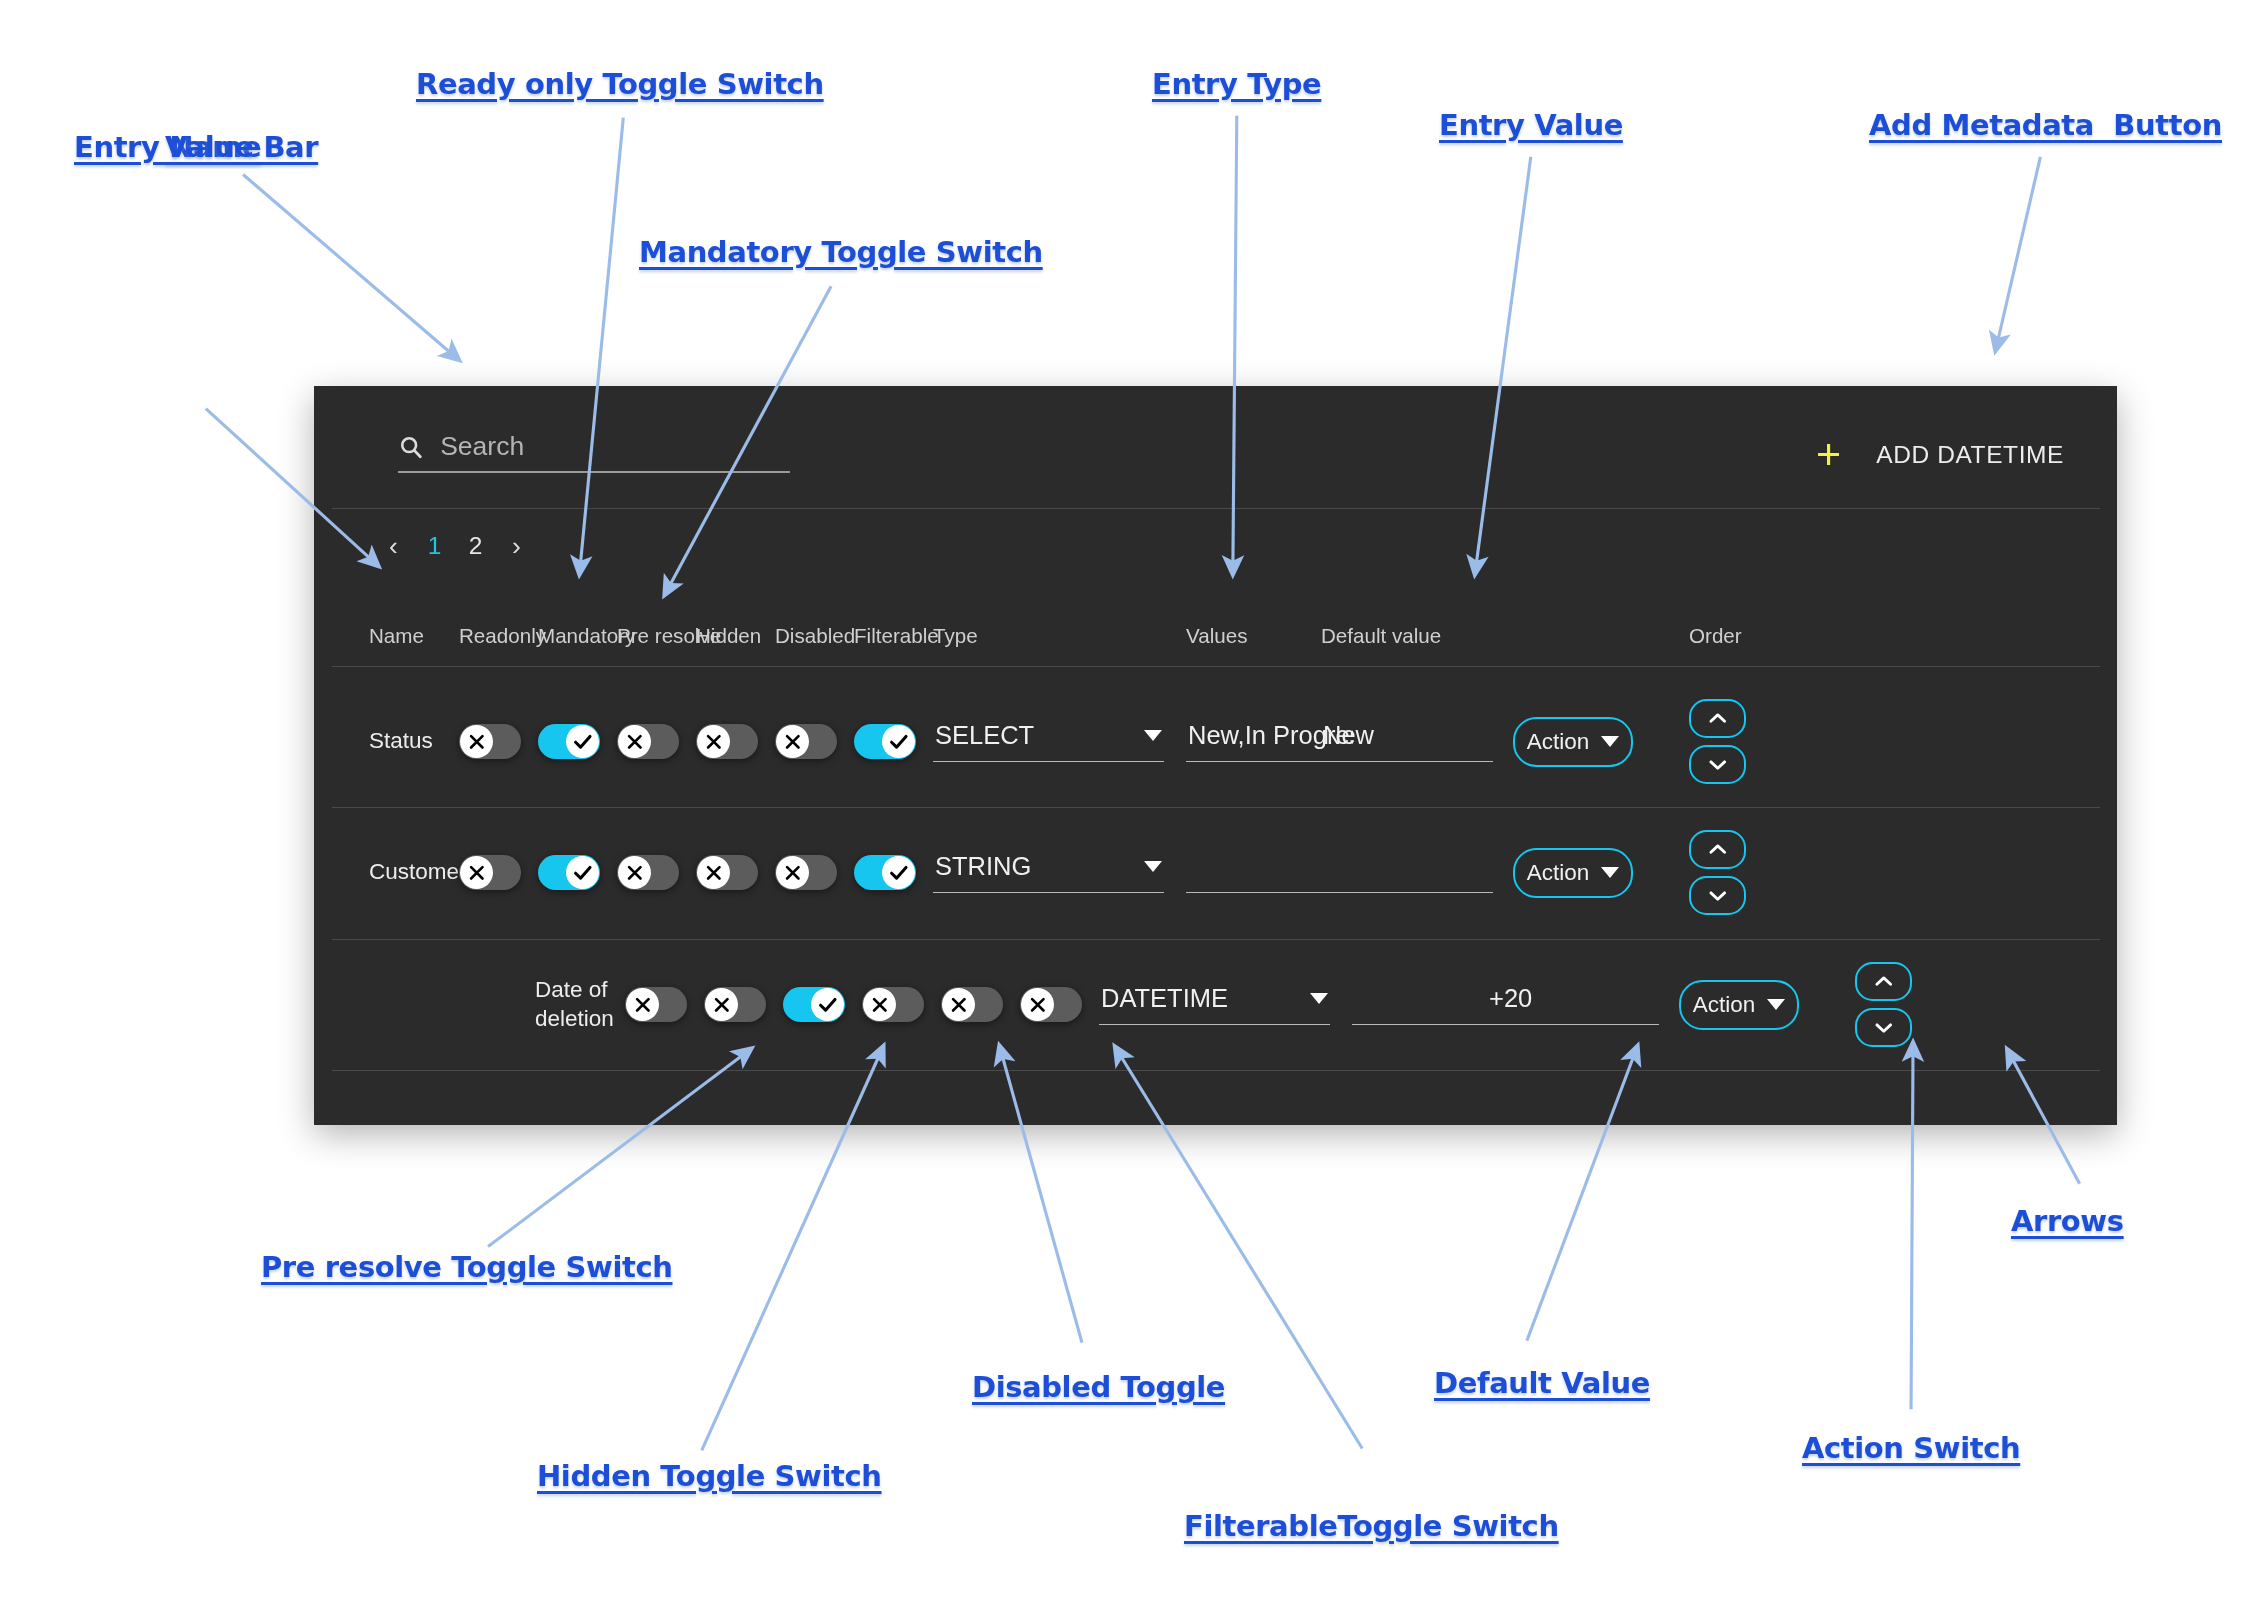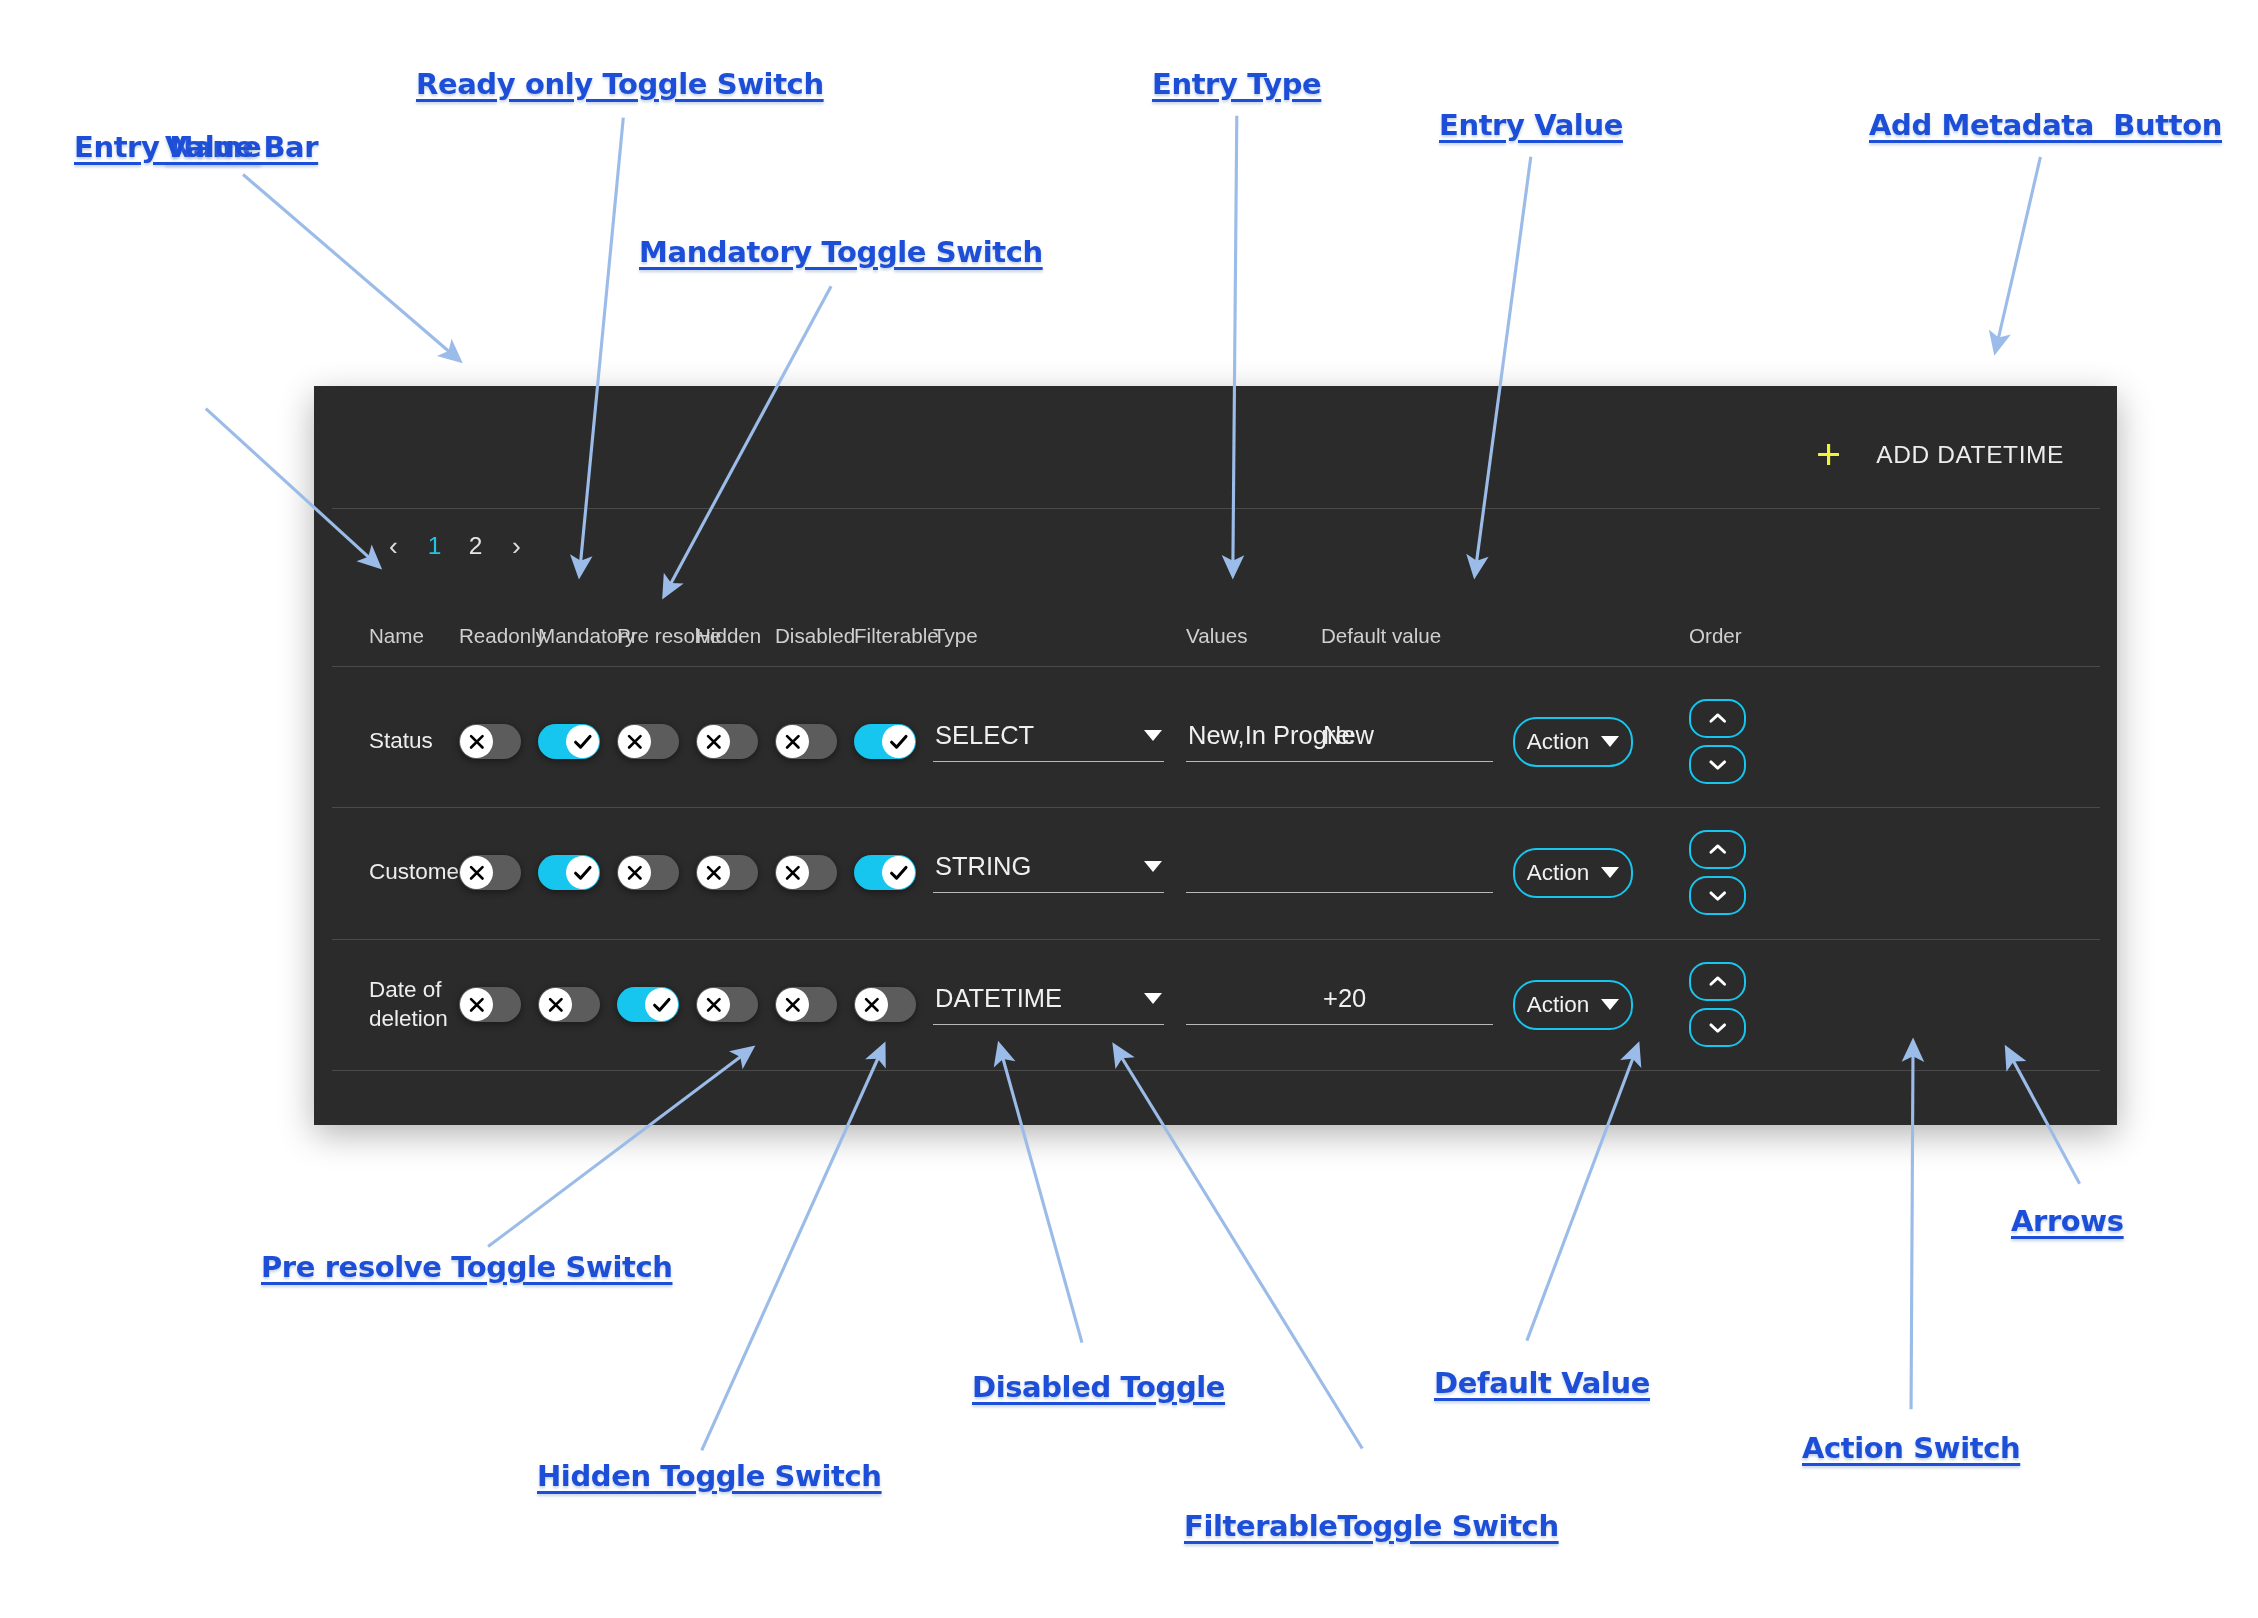--- a/index.html
+++ b/index.html
@@ -269,20 +269,27 @@
   }
 </style>
 </head>
 <body>
 
 <div id="canvas">
 
   <div id="panel">
 
     <div class="search-row">
+      <div class="search-box">
+        <svg class="search-icon" viewBox="0 0 24 24">
+          <circle cx="10.5" cy="10.5" r="6.5" fill="none" stroke="#dcdcdc" stroke-width="2.4"></circle>
+          <line x1="15.6" y1="15.6" x2="21" y2="21.4" stroke="#dcdcdc" stroke-width="2.6" stroke-linecap="round"></line>
+        </svg>
+        <input class="search-input" type="text" placeholder="Search" style="">
+      </div>
 
       <div class="add-meta">
         <span class="plus-icon">+</span>
         <span class="add-meta-label">ADD DATETIME</span>
       </div>
     </div>
 
     <div class="divider-full" style="top:122px"></div>
 
     <div class="pagination" style="top:147px">
@@ -495,21 +502,21 @@
               </div>
               <div class="ord-btn">
                 <svg width="23.5" height="21.6" viewBox="0 0 24 21">
                   <path d="M5 7.5 L12 14 L19 7.5" fill="none" stroke="#ffffff" stroke-width="2.9" stroke-linecap="round" stroke-linejoin="round"></path>
                 </svg>
               </div>
             </div>
           </div>
         </div>
         <div class="divider-full" style="top: 553px;"></div>
-        <div class="trow" style="top: 553px; height: 131px;">
+        <div class="trow" style="top: 553px; height: 131px; justify-content: center;">
           <div class="c-name">
             <div class="cell-name">Date of deletion</div>
           </div>
           <div class="c-tog">
             <div class="toggle">
               <div class="knob">
                 <svg width="19.6" height="19.6" viewBox="0 0 24 24">
                   <path d="M5 5 L19 19 M19 5 L5 19" fill="none" stroke="#000" stroke-width="3.2" stroke-linecap="round"></path>
                 </svg>
               </div>

